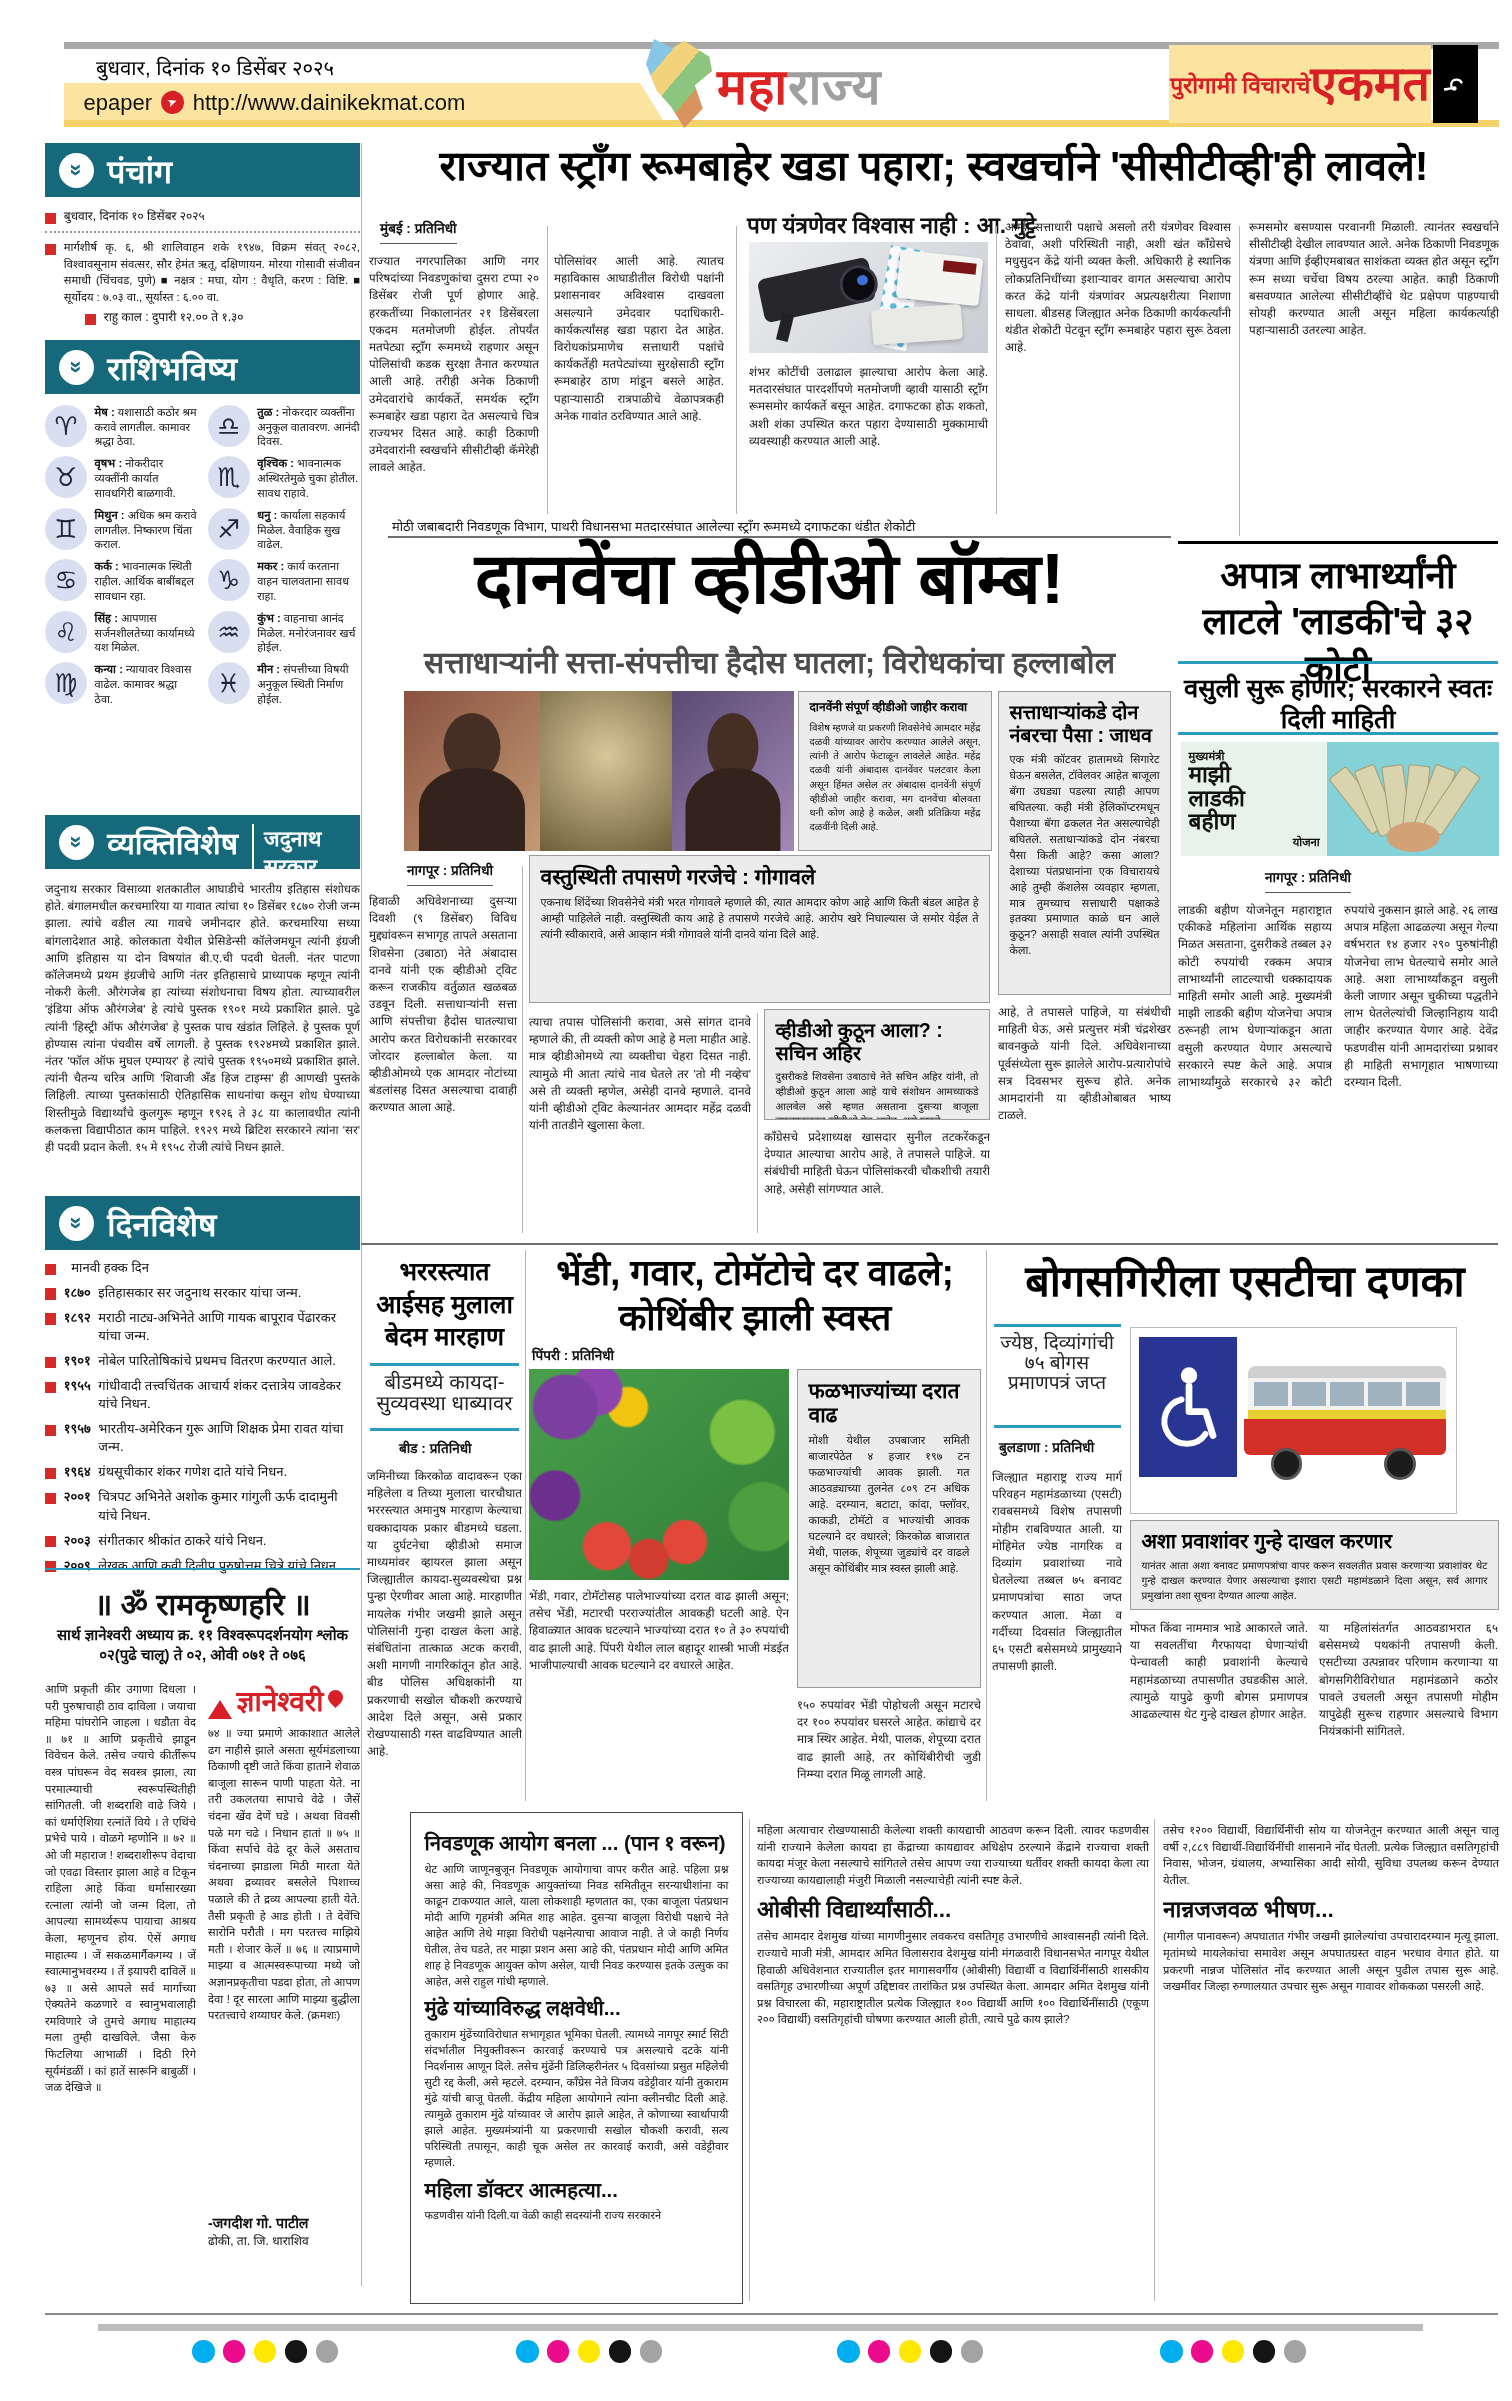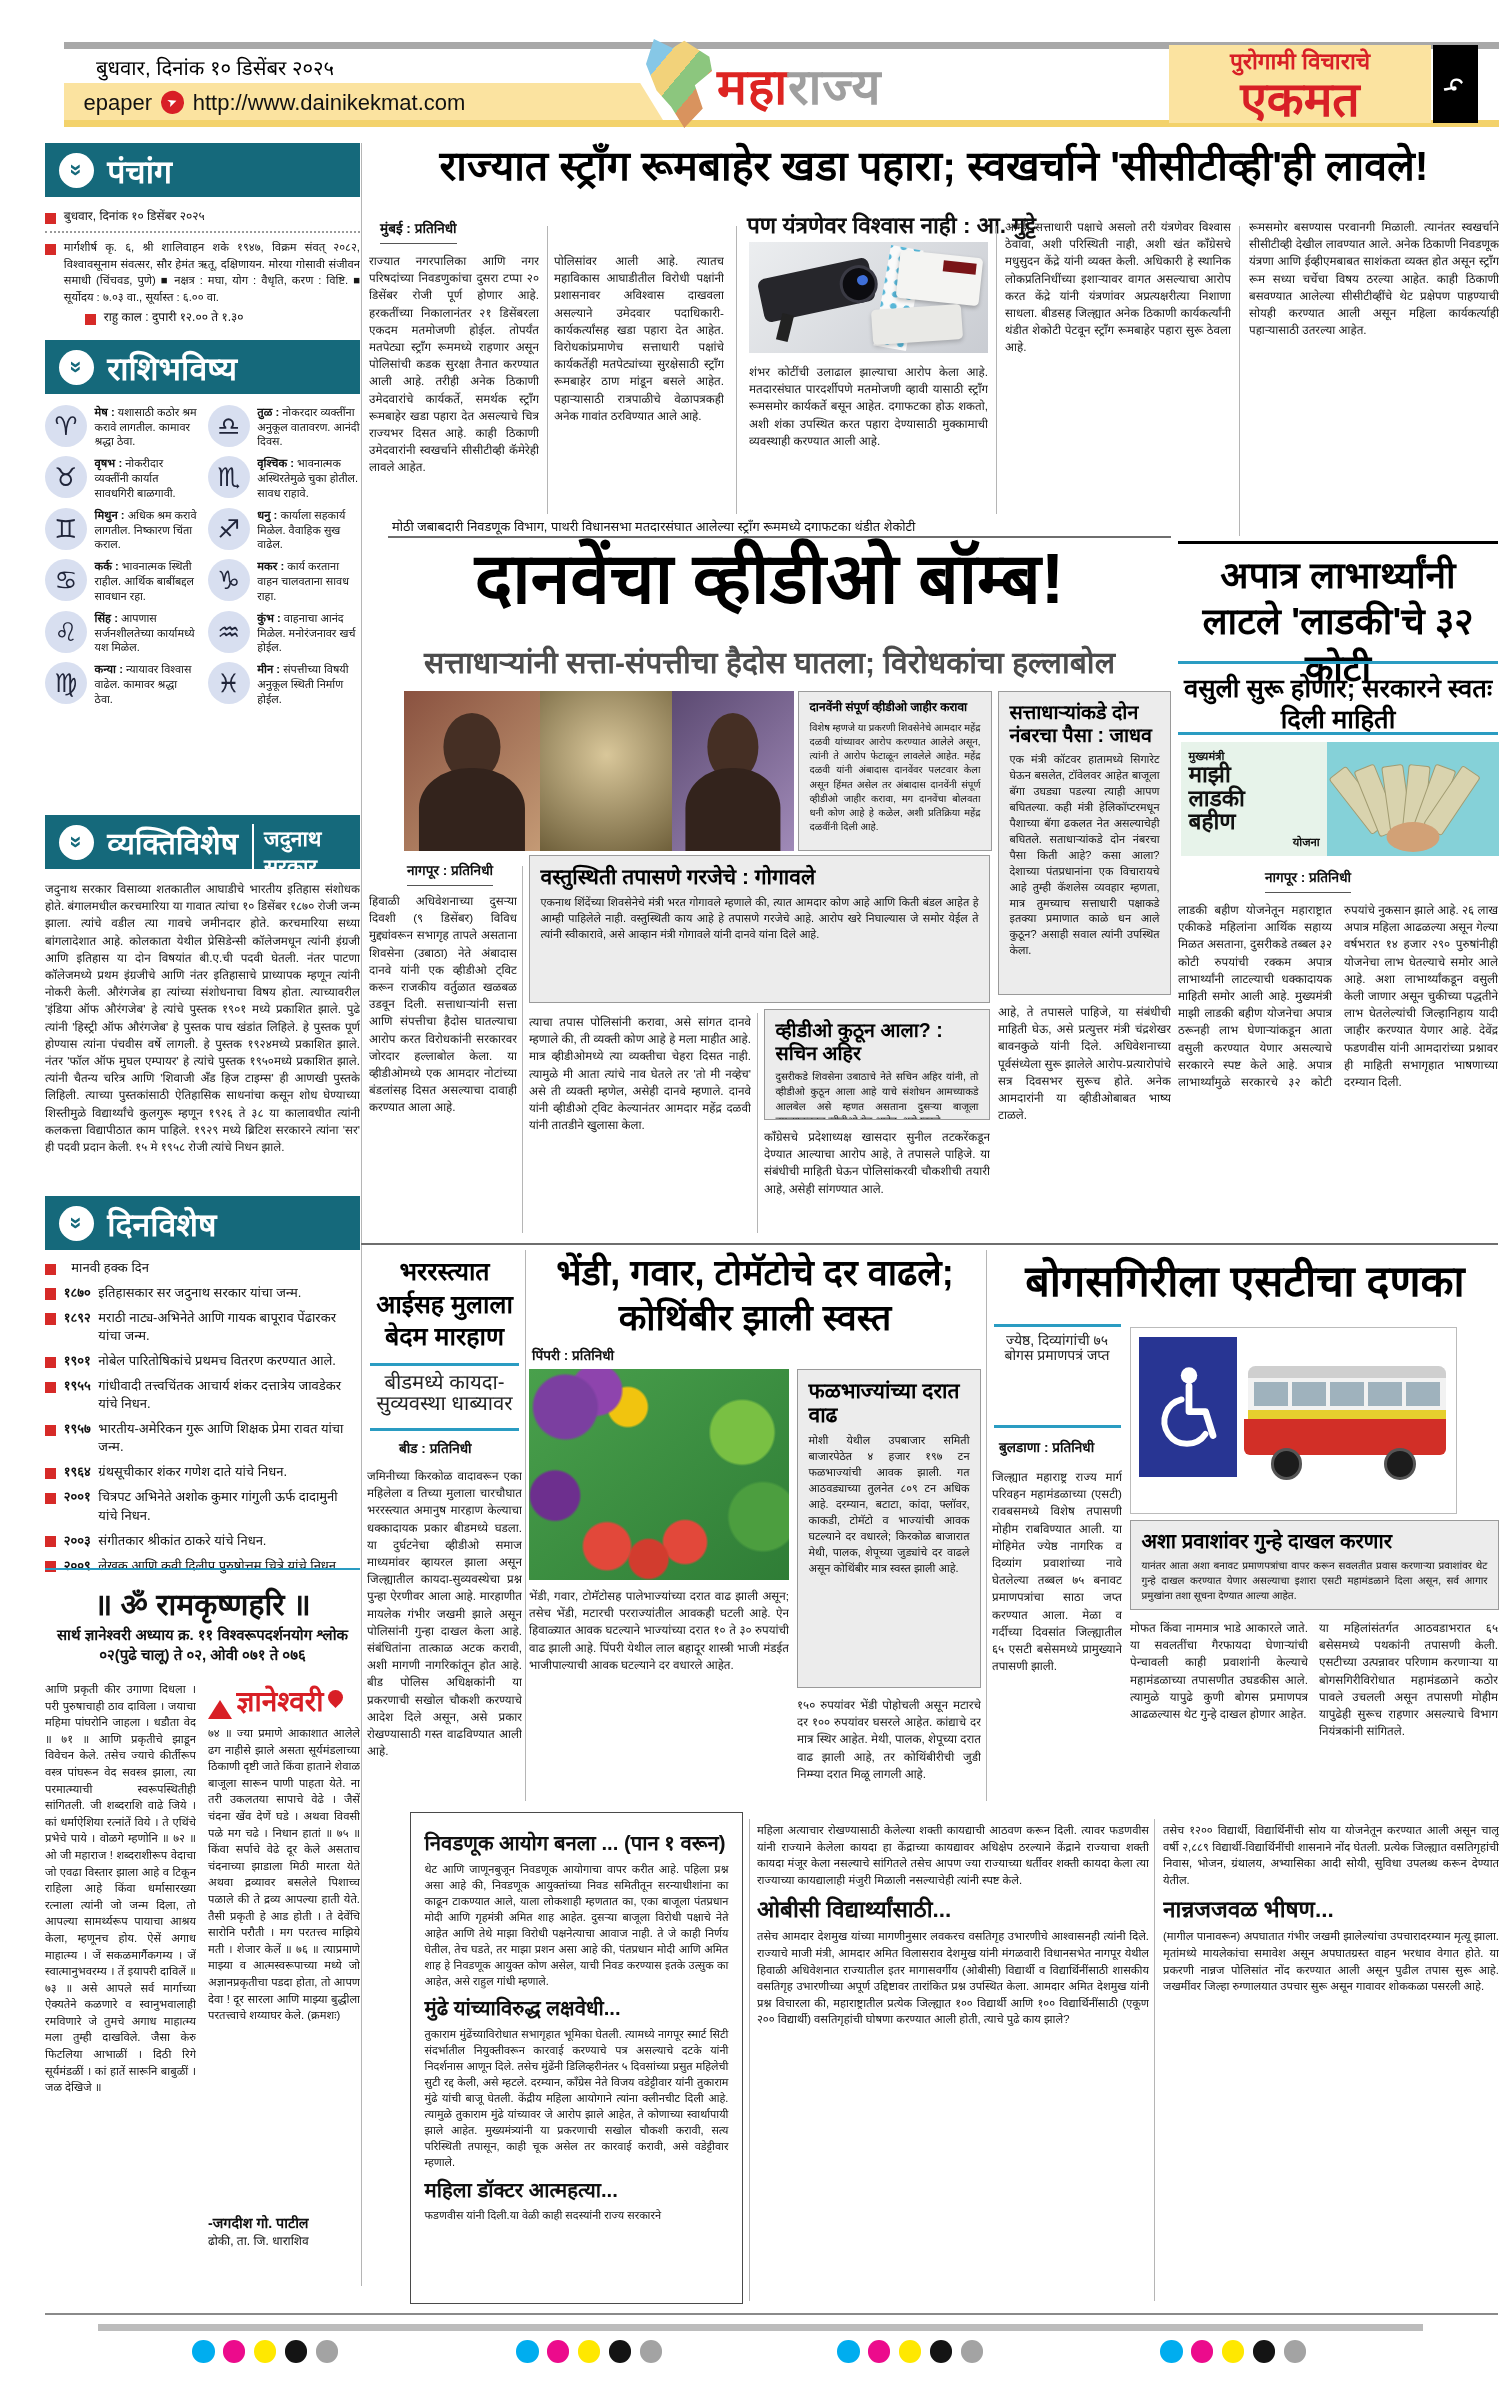--- a/index.html
+++ b/index.html
@@ -12,21 +12,21 @@
   .epaper{background:#fbe3a0;display:flex;align-items:center;gap:9px;padding:0 19.6px;
           clip-path:polygon(0 0,96% 0,100% 100%,0 100%);font-size:22px;}
   .ep-ic{width:22.6px;height:22.6px;border-radius:50%;background:#d81f26;color:#fff;display:flex;
          align-items:center;justify-content:center;font-size:12px;transform:rotate(-20deg);}
   .yellowbar{background:#f3d26b;height:6.8px;}
   .brandword{font-size:50px;font-weight:bold;letter-spacing:0.8px;}
   .brand-red{color:#dd2422;}
   .brand-gray{color:#9f9f9f;}
   .mah-map{clip-path:polygon(12% 0,40% 10%,58% 2%,96% 20%,100% 36%,74% 52%,86% 78%,58% 100%,38% 76%,16% 58%,0 28%);
            background:linear-gradient(130deg,#86c7e6 0 25%,#f2d27a 25% 45%,#8cc67e 45% 65%,#d9935e 65% 85%,#b7b7e0 85%);}
-  .ekmat-box{background:#fbe3a0;display:flex;flex-direction:column;align-items:center;justify-content:center;}
+  .ekmat-box{background:#fbe3a0;display:flex;flex-direction:row;align-items:center;justify-content:center;}
   .tagline{color:#d81f26;font-size:22.6px;font-weight:bold;}
   .ekmat{color:#d81f26;font-size:48px;font-weight:bold;line-height:1;}
   .pagenum-box{background:#000;color:#fff;display:flex;align-items:center;justify-content:center;}
   .pagenum{font-size:30px;transform:rotate(90deg);}
   
   .teal-head{background:#15697b;color:#fff;display:flex;align-items:center;gap:13.6px;padding:0 13.6px;}
   .circ-ic{width:35px;height:35px;min-width:35px;border-radius:50%;background:#fff;color:#15697b;
            display:flex;align-items:center;justify-content:center;font-size:22.6px;font-weight:bold;}
   .circ-ic span{transform:rotate(90deg);display:block;}
   .th-title{font-size:32px;font-weight:bold;}
@@ -413,21 +413,21 @@
   <div class="abs graybox" style="left:797px;top:1369px;width:184px;height:319px;box-sizing:border-box;">
     <div class="gb-title" style="font-size:21px;">फळभाज्यांच्या दरात वाढ</div>
     <div class="gb-body">मोशी येथील उपबाजार समिती बाजारपेठेत ४ हजार १९७ टन फळभाज्यांची आवक झाली. गत आठवड्याच्या तुलनेत ८०९ टन अधिक आहे. दरम्यान, बटाटा, कांदा, फ्लॉवर, काकडी, टोमॅटो व भाज्यांची आवक घटल्याने दर वधारले; किरकोळ बाजारात मेथी, पालक, शेपूच्या जुड्यांचे दर वाढले असून कोथिंबीर मात्र स्वस्त झाली आहे.</div>
   </div>
   <div class="abs jtext" style="left:529px;top:1587px;width:260px;height:214px;">भेंडी, गवार, टोमॅटोसह पालेभाज्यांच्या दरात वाढ झाली असून; तसेच भेंडी, मटारची परराज्यांतील आवकही घटली आहे. ऐन हिवाळ्यात आवक घटल्याने भाज्यांच्या दरात १० ते ३० रुपयांची वाढ झाली आहे. पिंपरी येथील लाल बहादूर शास्त्री भाजी मंडईत भाजीपाल्याची आवक घटल्याने दर वधारले आहेत.</div>
   <div class="abs jtext" style="left:797px;top:1696px;width:184px;height:105px;">१५० रुपयांवर भेंडी पोहोचली असून मटारचे दर १०० रुपयांवर घसरले आहेत. कांद्याचे दर मात्र स्थिर आहेत. मेथी, पालक, शेपूच्या दरात वाढ झाली आहे, तर कोथिंबीरीची जुडी निम्म्या दरात मिळू लागली आहे.</div>
   <div class="vl" style="left:986px;top:1250px;height:551px;"></div>
 
   <div class="abs hl-xl" style="left:992px;top:1259px;width:506px;font-size:43px;">बोगसगिरीला एसटीचा दणका</div>
   <div class="bluebar" style="left:994px;top:1324px;width:127px;"></div>
-  <div class="abs hl-xl" style="left:992px;top:1333px;width:130px;font-size:14px;font-weight:normal;color:#222;">ज्येष्ठ, दिव्यांगांची ७५ बोगस प्रमाणपत्रं जप्त</div>
+  <div class="abs hl-xl" style="left:992px;top:1333px;width:130px;font-size:19px;font-weight:normal;color:#222;">ज्येष्ठ, दिव्यांगांची ७५ बोगस प्रमाणपत्रं जप्त</div>
   <div class="bluebar" style="left:994px;top:1425px;width:127px;"></div>
   <div class="abs byline" style="left:999px;top:1437px;">बुलडाणा : प्रतिनिधी</div>
   <div class="abs jtext" style="left:992px;top:1468px;width:130px;height:333px;">जिल्ह्यात महाराष्ट्र राज्य मार्ग परिवहन महामंडळाच्या (एसटी) रावबसमध्ये विशेष तपासणी मोहीम राबविण्यात आली. या मोहिमेत ज्येष्ठ नागरिक व दिव्यांग प्रवाशांच्या नावे घेतलेल्या तब्बल ७५ बनावट प्रमाणपत्रांचा साठा जप्त करण्यात आला. मेळा व गर्दीच्या दिवसांत जिल्ह्यातील ६५ एसटी बसेसमध्ये प्रामुख्याने तपासणी झाली.</div>
   <div class="photo busbox" style="left:1130px;top:1327px;width:325px;height:185px;">
     <div class="wcpanel">
       <svg width="69" height="90" viewBox="0 0 92 120">
         <circle cx="48" cy="18" r="11" fill="#fff"></circle>
         <path d="M48 32 L48 66 L70 66 L80 98" stroke="#fff" stroke-width="9" fill="none" stroke-linecap="round" stroke-linejoin="round"></path>
         <path d="M38 50 A30 30 0 1 0 70 96" stroke="#fff" stroke-width="8" fill="none" stroke-linecap="round"></path>
       </svg>

